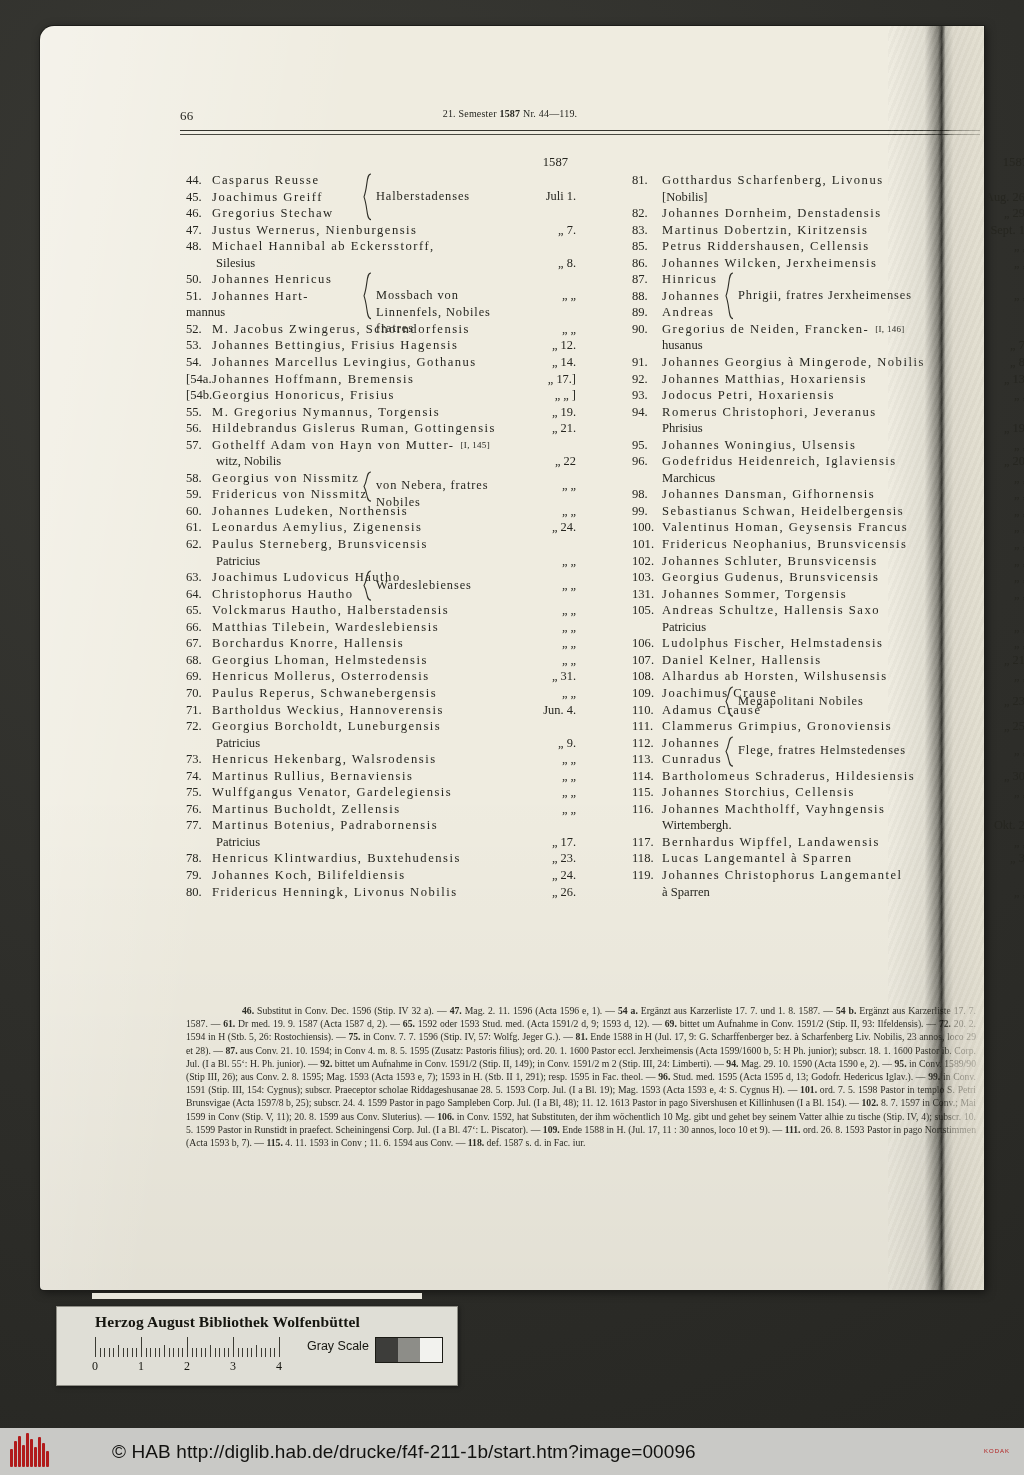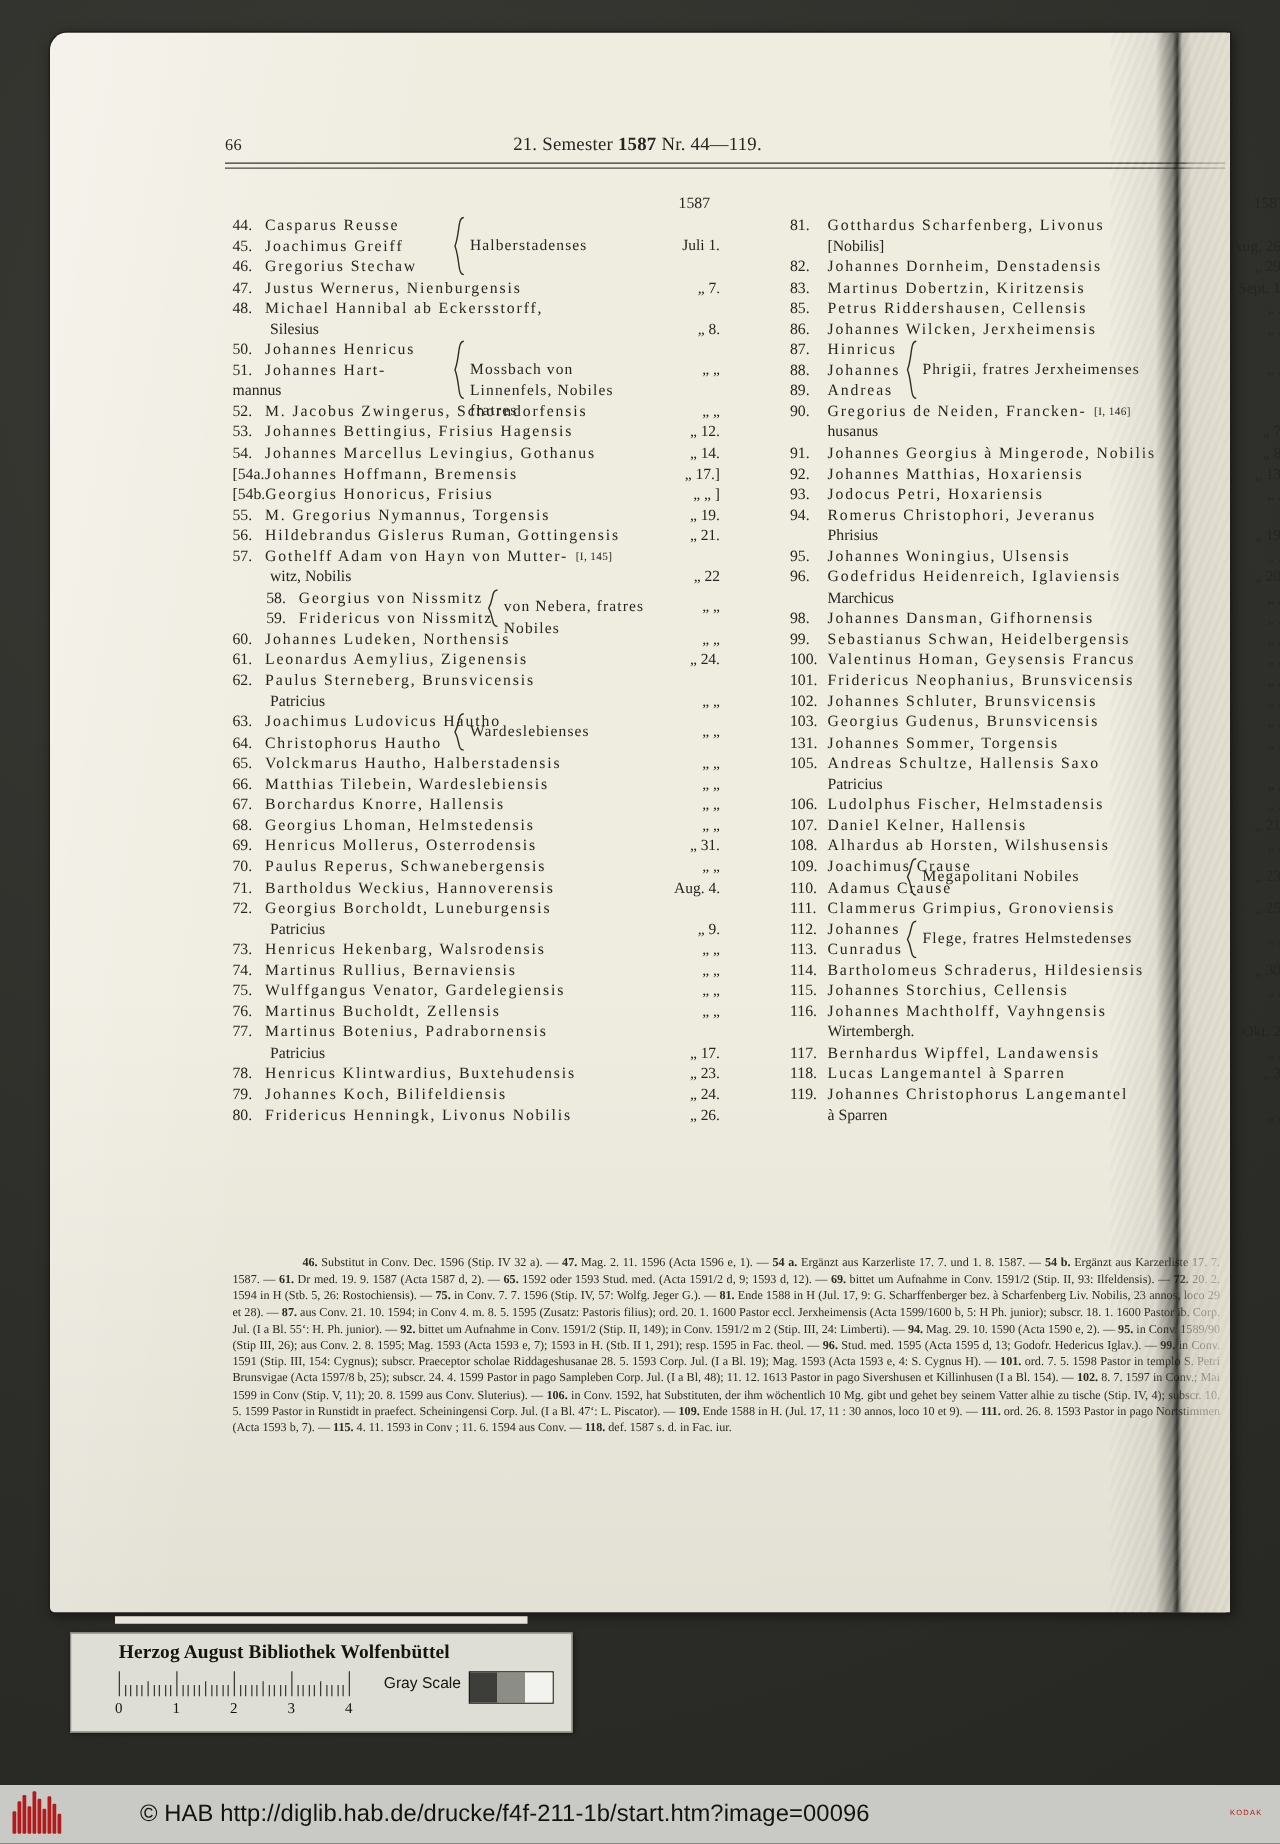--- a/index.html
+++ b/index.html
@@ -50,21 +50,21 @@
     position:absolute;left:0;top:0;width:848px;height:100%;
     color:#262620;
   }
 
   
   .runhead{
     position:absolute;left:140px;top:82px;width:660px;
     font-size:12.5px;letter-spacing:.2px;
   }
   .runhead .folio{position:absolute;left:0;top:0;font-size:13px;}
-  .runhead .center{text-align:center;font-size:15px;}
+  .runhead .center{text-align:center;font-size:10px;}
   .runhead .center b{font-weight:bold;}
   .rule{
     position:absolute;left:140px;top:104px;width:800px;height:3px;
     border-top:1.6px solid #35352e;border-bottom:.9px solid #4a4a42;
   }
 
   
   .col{
     position:absolute;top:128px;font-size:12.6px;line-height:16.55px;
   }
@@ -235,21 +235,21 @@
           </div>
           <div class="ent">
             <span class="txt"><span class="num">56.</span><span class="nm">Hildebrandus Gislerus Ruman, Gottingensis</span></span>
             <span class="dt">„  21.</span>
           </div>
           <div class="ent">
             <span class="txt"><span class="num">57.</span><span class="nm">Gothelff Adam von Hayn von Mutter-</span><span class="marg">[I, 145]</span></span>
             <span class="txt ind">witz, Nobilis</span>
             <span class="dt">„  22</span>
           </div>
-          <div class="group" style="height: 33.1px; margin-left: 27px;">
+          <div class="group" style="height: 33.1px;">
             <div class="rows">
               <div class="r"><span class="num">58.</span><span class="nm">Georgius von Nissmitz</span></div>
               <div class="r"><span class="num">59.</span><span class="nm">Fridericus von Nissmitz</span></div>
             </div>
             <svg width="12" height="31.1" class="brace-svg" style="left: 176px; top: 1px;">
               <path d="M9,1 C4,1 6,8.5525 2,15.55 C6,22.5475 4,30.1 9,30.1" fill="none" stroke="#2d2d26" stroke-width="1.1"></path>
             </svg>
             <div class="glabel nm2" style="left: 190px; top: 7.55px; width: 150px;">von Nebera, fratres Nobiles</div>
             <div class="gdate" style="top: 7.55px;">„   „</div>
           </div>
@@ -296,21 +296,21 @@
           <div class="ent">
             <span class="txt"><span class="num">69.</span><span class="nm">Henricus Mollerus, Osterrodensis</span></span>
             <span class="dt">„  31.</span>
           </div>
           <div class="ent">
             <span class="txt"><span class="num">70.</span><span class="nm">Paulus Reperus, Schwanebergensis</span></span>
             <span class="dt">„   „</span>
           </div>
           <div class="ent">
             <span class="txt"><span class="num">71.</span><span class="nm">Bartholdus Weckius, Hannoverensis</span></span>
-            <span class="dt">Aug. 4.</span>
+            <span class="dt">Jun. 4.</span>
           </div>
           <div class="ent">
             <span class="txt"><span class="num">72.</span><span class="nm">Georgius Borcholdt, Luneburgensis</span></span>
             <span class="txt ind">Patricius</span>
             <span class="dt">„    9.</span>
           </div>
           <div class="ent">
             <span class="txt"><span class="num">73.</span><span class="nm">Henricus Hekenbarg, Walsrodensis</span></span>
             <span class="dt">„   „</span>
           </div>

